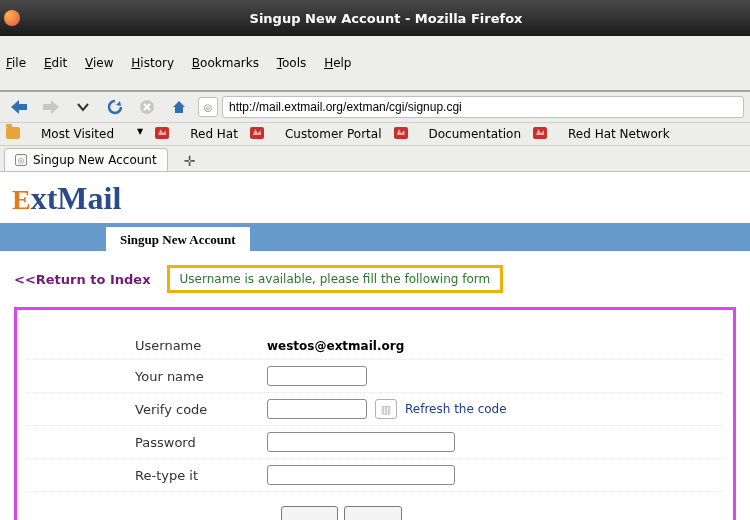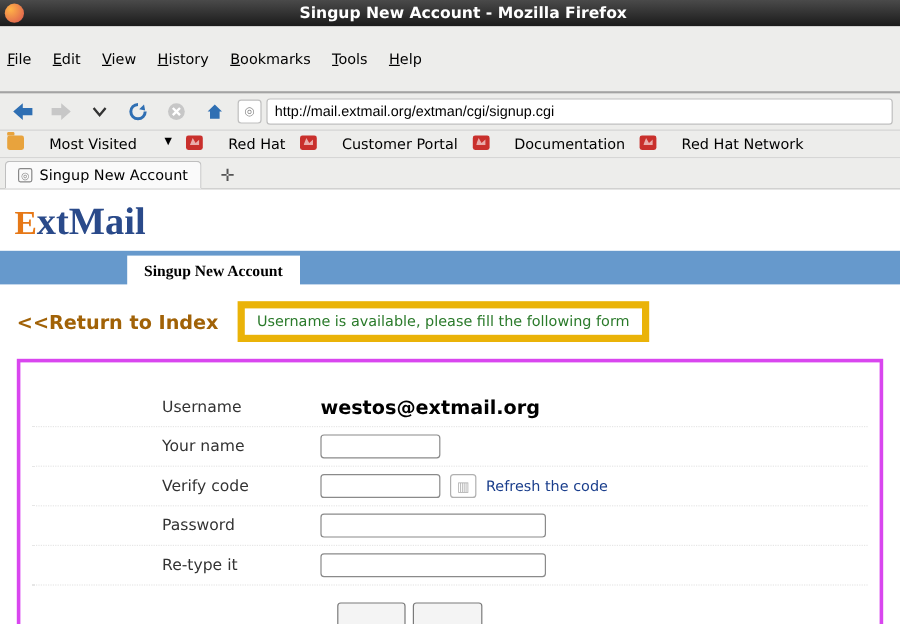--- a/index.html
+++ b/index.html
@@ -1,19 +1,19 @@
 <!DOCTYPE html>
 <html><head>
 <meta charset="utf-8">
 <style>
 * { margin: 0; padding: 0; box-sizing: border-box; }
 body { font-family: "DejaVu Sans", Arial, sans-serif; font-size: 12px; background: #fff; width: 750px; }
 
 
-.titlebar { background: linear-gradient(#4a4a4a, #1a1a1a); color: #fff; height: 22px; display: flex; align-items: center; padding: 0 4px; }
+.titlebar { background: linear-gradient(#4a4a4a, #1a1a1a); color: #fff; height: 36px; display: flex; align-items: center; padding: 0 4px; }
 .titlebar .ff-icon { width: 16px; height: 16px; border-radius: 8px; background: radial-gradient(circle at 30% 30%, #ffb347, #d9534f); margin-right: 6px; }
 .titlebar .title { flex: 1; text-align: center; font-weight: bold; font-size: 13px; }
 
 
 .menubar { background: #ededeb; border-bottom: 2px solid #a3a3a3; padding: 20px 6px; }
 .menubar span { margin-right: 14px; cursor: default; }
 .menubar span u { text-decoration: underline; }
 
 
 .toolbar { background: #ededeb; border-bottom: 1px solid #d0d0d0; padding: 4px 6px; display: flex; align-items: center; gap: 6px; }
@@ -40,32 +40,32 @@
 
 .page { background: #fff; }
 .logo { padding: 8px 12px 6px 12px; }
 .logo .e { font-size: 28px; font-weight: bold; color: #e67817; font-family: Georgia, serif; }
 .logo .xt { font-size: 32px; font-weight: bold; color: #2a4a8a; font-family: Georgia, serif; }
 
 .bluebar { background: #6699cc; height: 28px; position: relative; }
 .bluebar .tab-on { position: absolute; left: 106px; top: 4px; background: #fff; padding: 5px 14px 5px 14px; font-weight: bold; font-size: 13px; font-family: Georgia, serif; }
 
 .subhead { display: flex; align-items: center; gap: 16px; padding: 14px 14px 14px 14px; }
-.return-link { color: #a16207; font-weight: bold; font-size: 16px; }
-.msg-box { border: 6px solid #eab308; color: #2a7a2a; padding: 4px 10px; font-size: 12px; }
+.return-link { color: #701a75; font-weight: bold; font-size: 13px; }
+.msg-box { border: 3px solid #eab308; color: #2a7a2a; padding: 4px 10px; font-size: 12px; }
 
 .form-box { border: 3px solid #d946ef; margin: 0 14px 26px 14px; padding: 22px 10px 22px 10px; }
 .form-row { display: flex; align-items: center; padding: 6px 0; border-bottom: 1px dotted #e6e6e6; }
 .form-row:last-of-type { border-bottom: none; }
 .form-label { width: 240px; padding-left: 108px; color: #333; font-size: 13px; }
 .form-field { flex: 1; display: flex; align-items: center; gap: 8px; }
 .form-field input[type=text], .form-field input[type=password] { height: 20px; border: 1px solid #8a8a8a; border-radius: 3px; padding: 0 4px; font-size: 12px; }
 .w-short { width: 100px; }
 .w-med { width: 188px; }
-.static-val { font-weight: bold; font-size: 16px; }
+.static-val { font-weight: bold; font-size: 12px; }
 .captcha-box { width: 22px; height: 20px; border: 1px solid #b0b0b0; border-radius: 3px; display: flex; align-items: center; justify-content: center; font-size: 11px; color: #aaa; }
 .refresh-link { color: #1a3e8c; font-size: 12px; cursor: pointer; }
 
 .btn-row { padding-left: 254px; padding-top: 14px; display: flex; gap: 6px; }
 .btn { border: 1px solid #7a7a7a; border-radius: 3px; background: #f4f4f4; padding: 16px 9px; font-size: 12px; cursor: pointer; }
 
 .footer { border-top: 1px solid #ccc; margin: 10px 8px 0 8px; padding: 8px 8px 14px 8px; text-align: right; font-size: 12px; color: #333; }
 .footer a { color: #1a3e8c; text-decoration: none; }
 .footer .sep { color: #333; }
 </style>

